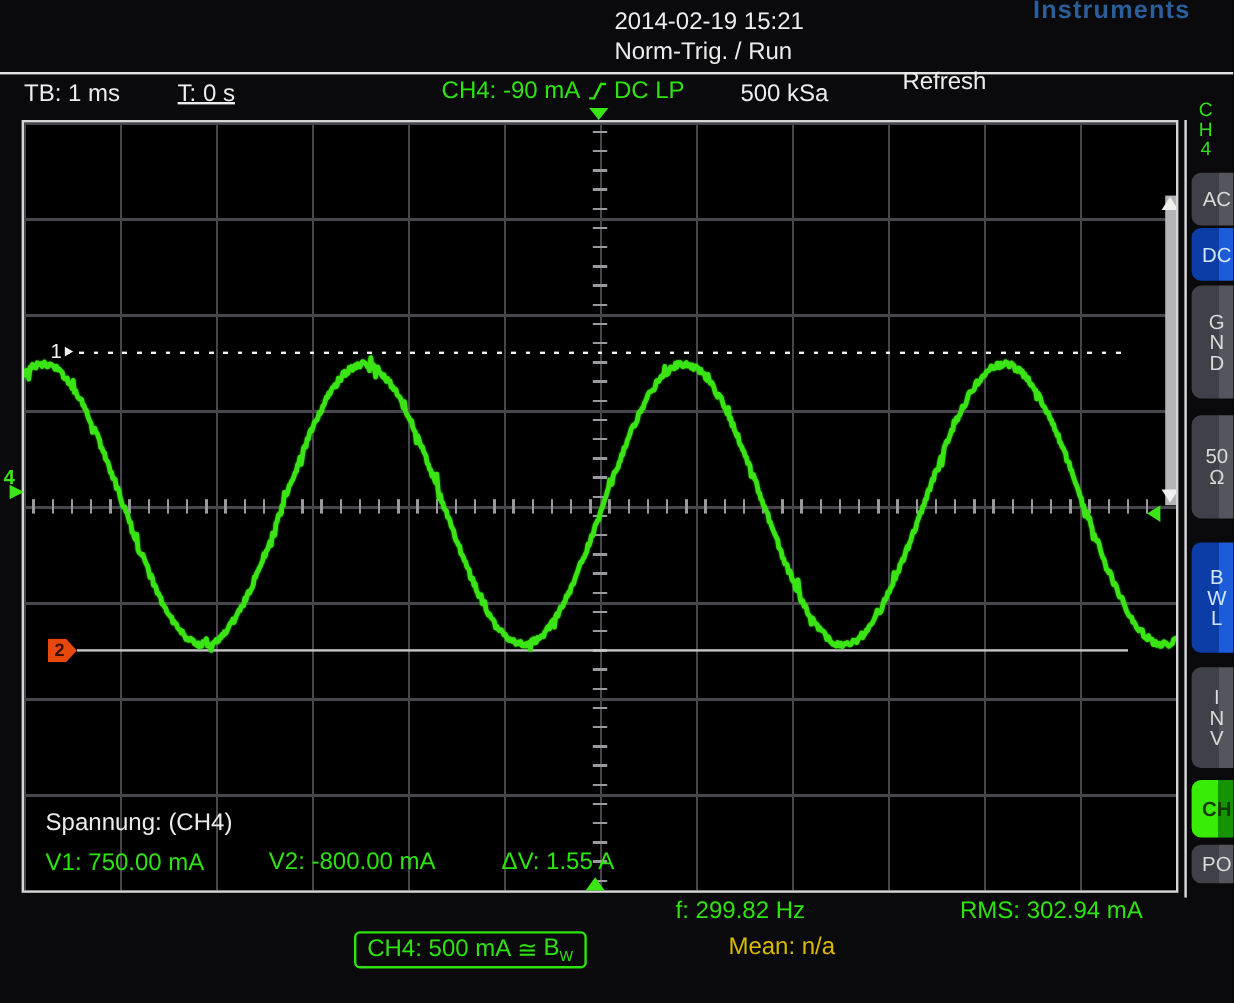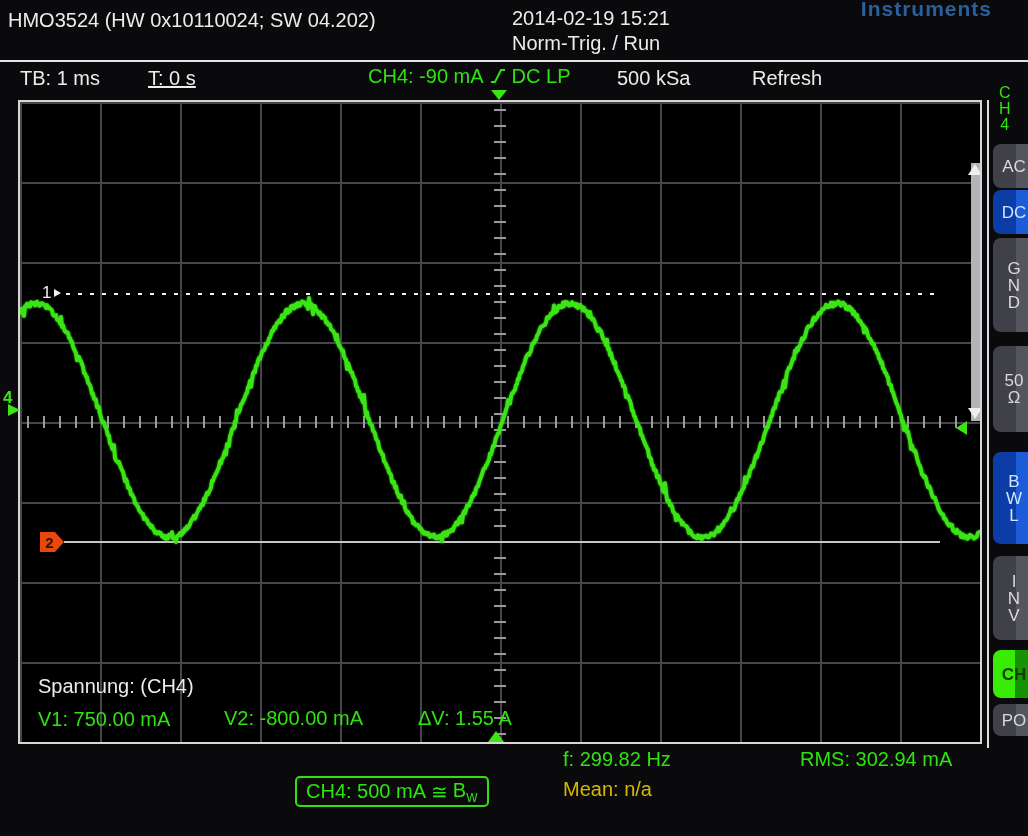--- a/index.html
+++ b/index.html
@@ -10,21 +10,21 @@
     --cursor-orange:#e8480c;
     --white:#ececec;
   }
   html,body{margin:0;padding:0;background:#000;}
   .screen{
     position:relative;width:1028px;height:836px;background:#0a0a0c;
     overflow:hidden;font-family:"Liberation Sans",sans-serif;color:var(--white);
   }
   .t{position:absolute;white-space:nowrap;font-size:20px;line-height:20px;}
   .green{color:var(--text-green);}
-  .yellow{color:var(--warn-yellow);}
+  .yellow{color:var(--warn-yellow);margin-left:44px;}
 
   
   .hsep{position:absolute;left:0;top:60px;width:1028px;height:2px;background:#e4e4e4;}
   .logo{position:absolute;left:700px;top:1px;width:302px;}
   .logo-top{font-size:39px;line-height:36px;font-weight:700;letter-spacing:13px;color:var(--logo-blue);}
   .logo-reg{font-size:13px;letter-spacing:0;vertical-align:super;}
   .logo-sub{font-size:21px;font-weight:700;color:var(--logo-blue);text-align:right;margin-top:-4px;padding-right:10px;letter-spacing:1px;}
 
   
   .trig-info{display:flex;align-items:flex-start;gap:6px;}
@@ -76,39 +76,38 @@
     text-align:center;font-size:17px;line-height:17px;white-space:pre-line;color:#d9d9d9;
     background:linear-gradient(90deg,#404148 0 55%,#55565d 55% 100%);}
   .skey.blue{background:linear-gradient(90deg,#0c3da6 0 55%,#1c5cd8 55% 100%);color:#cfe4ff;}
   .skey.greenkey{background:linear-gradient(90deg,#38ec08 0 52%,#169300 52% 100%);color:#143c00;font-weight:700;}
 </style>
 </head>
 <body>
 
 <div class="screen">
 
-  <div class="t" style="left:8px;top:10px;">HMO3524 (HW 0x10110024; SW 04.202)</div>
   <div class="t" style="left:512px;top:8px;">2014-02-19 15:21</div>
   <div class="t" style="left:512px;top:33px;">Norm-Trig. / Run</div>
   <div class="logo">
     <div class="logo-sub">Instruments</div>
   </div>
   <div class="hsep"></div>
 
   <div class="t" style="left:20px;top:68px;">TB: 1 ms</div>
   <div class="t" style="left:148px;top:68px;text-decoration:underline;">T: 0 s</div>
   <div class="t green trig-info" style="left:368px;top:66px;">
     <span>CH4: -90 mA</span>
     <svg width="16" height="20" viewBox="0 0 16 20">
       <polyline points="1,16 5,16 11,4 15,4" fill="none" stroke="#2ee40e" stroke-width="2"></polyline>
     </svg>
     <span>DC LP</span>
   </div>
   <div class="t" style="left:617px;top:68px;">500 kSa</div>
-  <div class="t" style="left:752px;top:68px;">Refresh</div>
+  <div class="t" style="left:752px;top:58px;">Refresh</div>
   <div class="trig-top-marker"></div>
 
   <div class="graticule">
     <div class="tick-h"></div>
     <div class="tick-v"></div>
 
     <div class="cursor1-line" style="top: 191px;"></div>
     <div class="cursor1-label" style="top: 182px;">
       <span>1</span>
       <span class="cursor1-arrow"></span>

